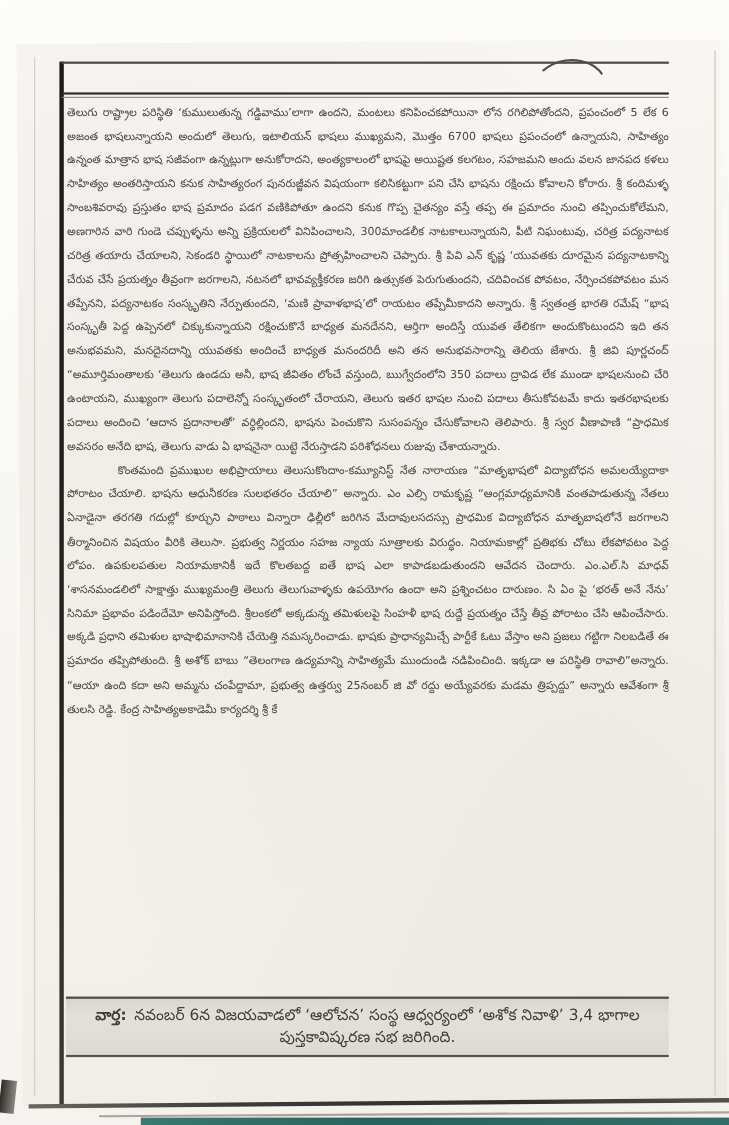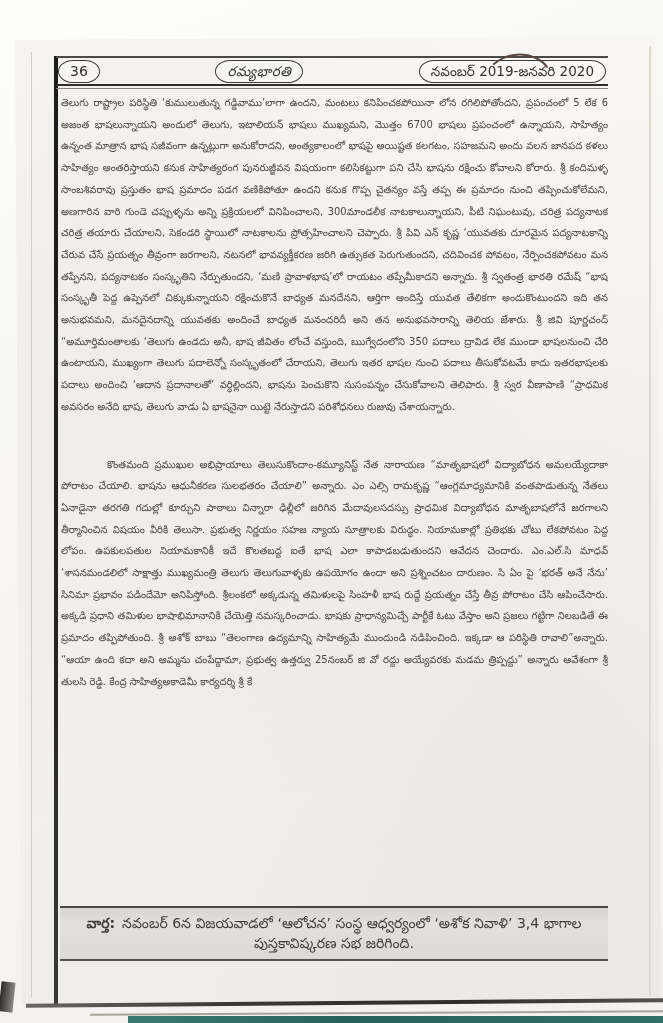--- a/index.html
+++ b/index.html
@@ -66,21 +66,21 @@
     position: absolute; left: 61px; top: 92px;
     width: 547px; height: 812px;
     overflow: hidden;
     color: #48463f;
     font-size: 10px;
     line-height: 21.7px;
     text-align: justify;
     text-rendering: optimizeLegibility;
   }
   .body-text p { margin: 0; }
-  .body-text p.indent { text-indent: 46px; margin-top: 36px; }
+  .body-text p.indent { text-indent: 46px; }
   .news-note {
     position: absolute; left: 60px; top: 906px;
     width: 548px; min-height: 46px;
     background: linear-gradient(to bottom, #d7d5d0 0%, #e2e0db 30%, #dcdad4 100%);
     border-top: 2.5px solid #4a4843;
     border-bottom: 2.5px solid #55534e;
     box-sizing: border-box;
     padding: 5px 14px 6px 14px;
     color: #3f3e39;
     font-size: 14px;
@@ -121,31 +121,20 @@
 
 <div class="scan">
 
   <div class="page"></div>
 
   <div class="page-left-edge"></div>
   <div class="margin-line"></div>
 
   <div class="header-rule-top"></div>
 
-  <div class="header-band">
-    <div class="oval">
-      <span>36</span>
-    </div>
-    <div class="oval oval-title">
-      <span>రమ్యభారతి</span>
-    </div>
-    <div class="oval oval-date">
-      <span>నవంబర్ 2019-జనవరి 2020</span>
-    </div>
-  </div>
 
   <div class="pen-mark">
     <svg width="56" height="18" viewBox="0 0 56 18">
       <path d="M2 12 C 14 2, 30 0, 44 6 C 50 9, 53 12, 55 15" stroke="#5a4a42" stroke-width="2" fill="none" stroke-linecap="round"></path>
     </svg>
   </div>
 
   <div class="header-rule-bottom-1"></div>
   <div class="header-rule-bottom-2"></div>
 

